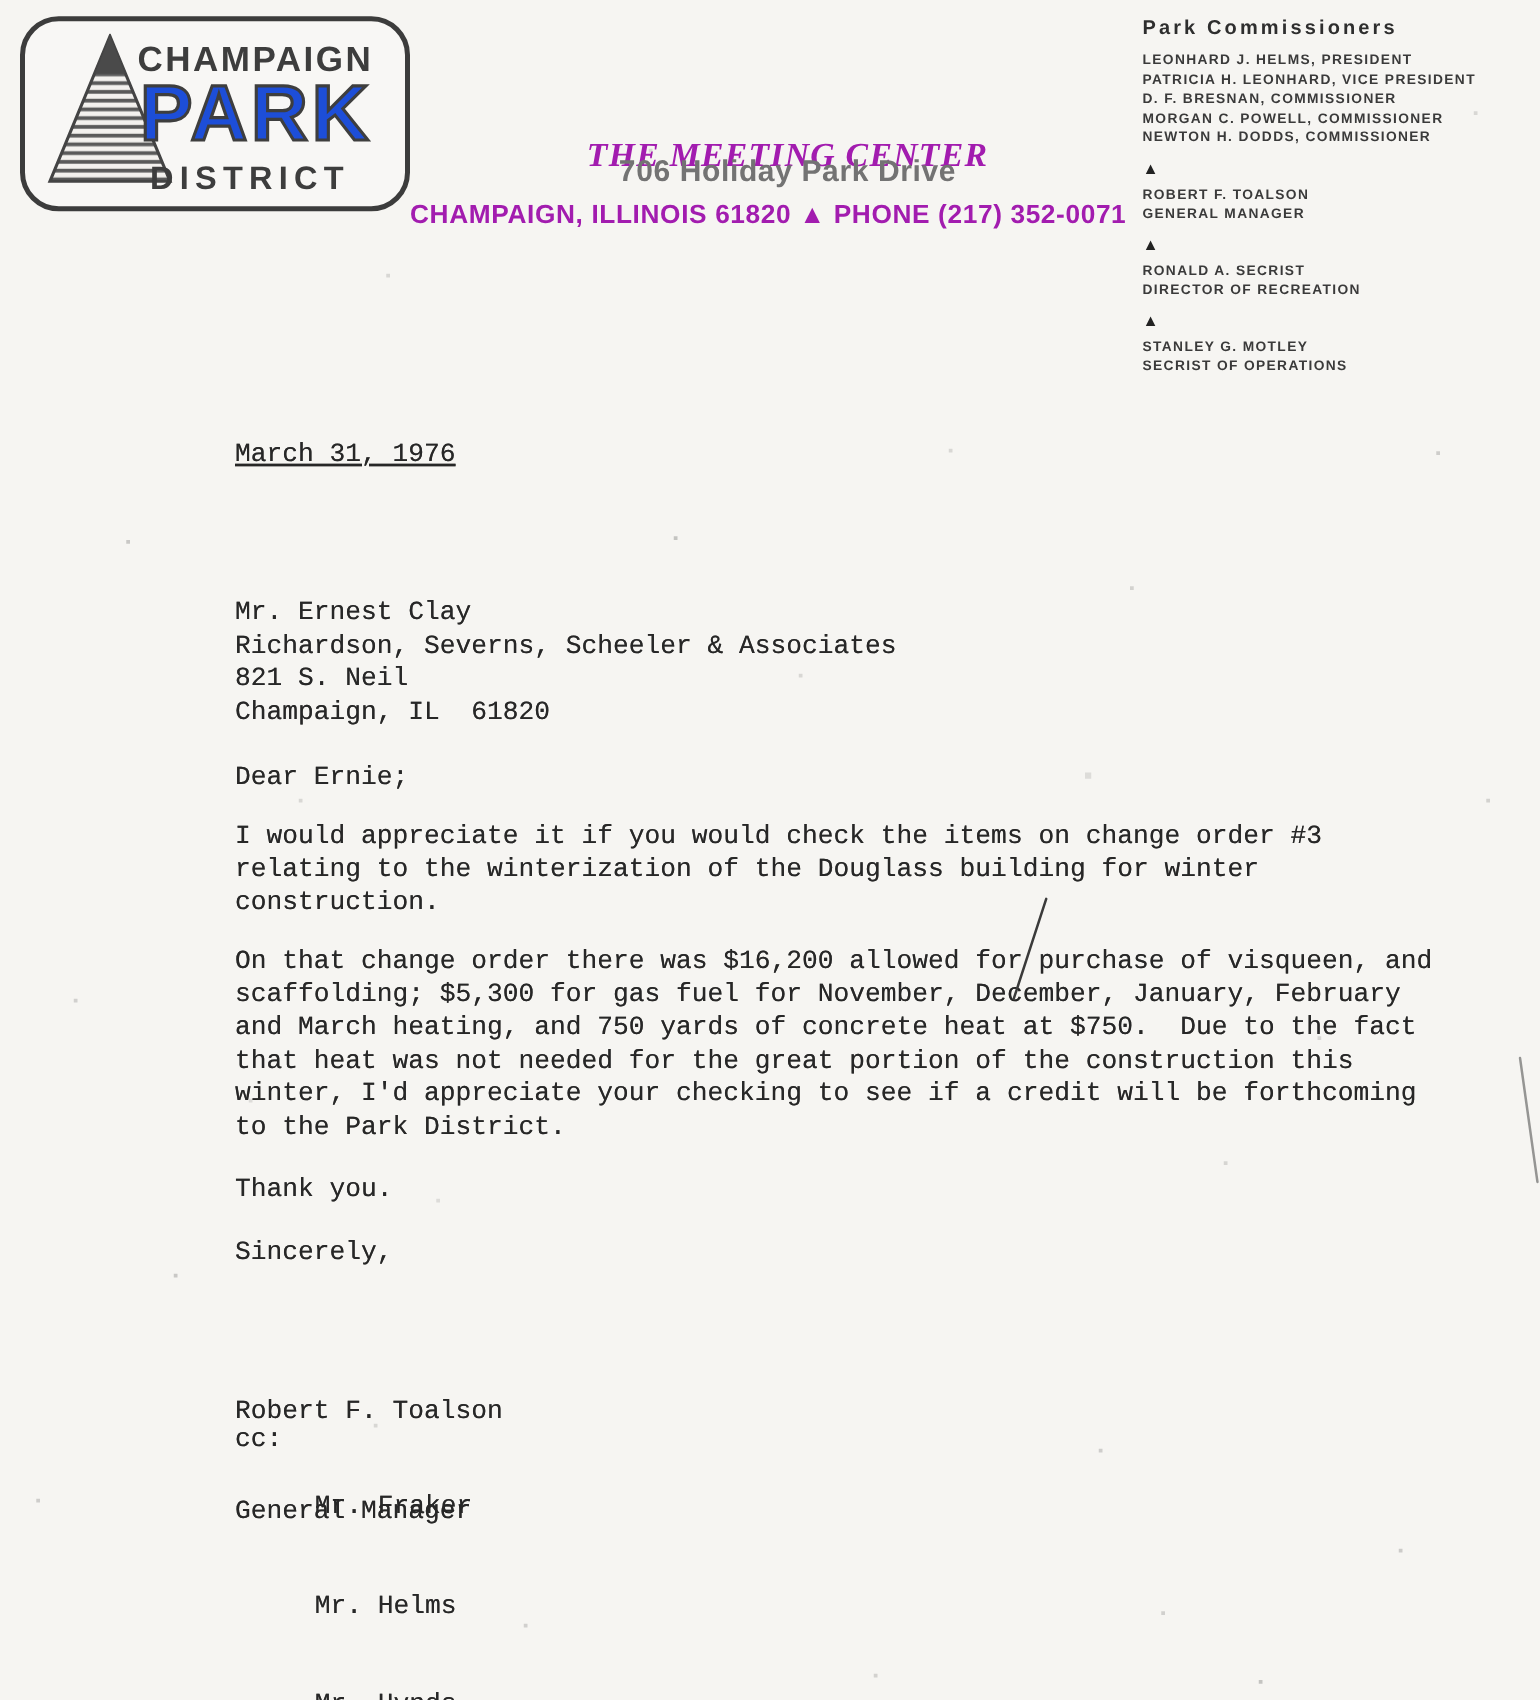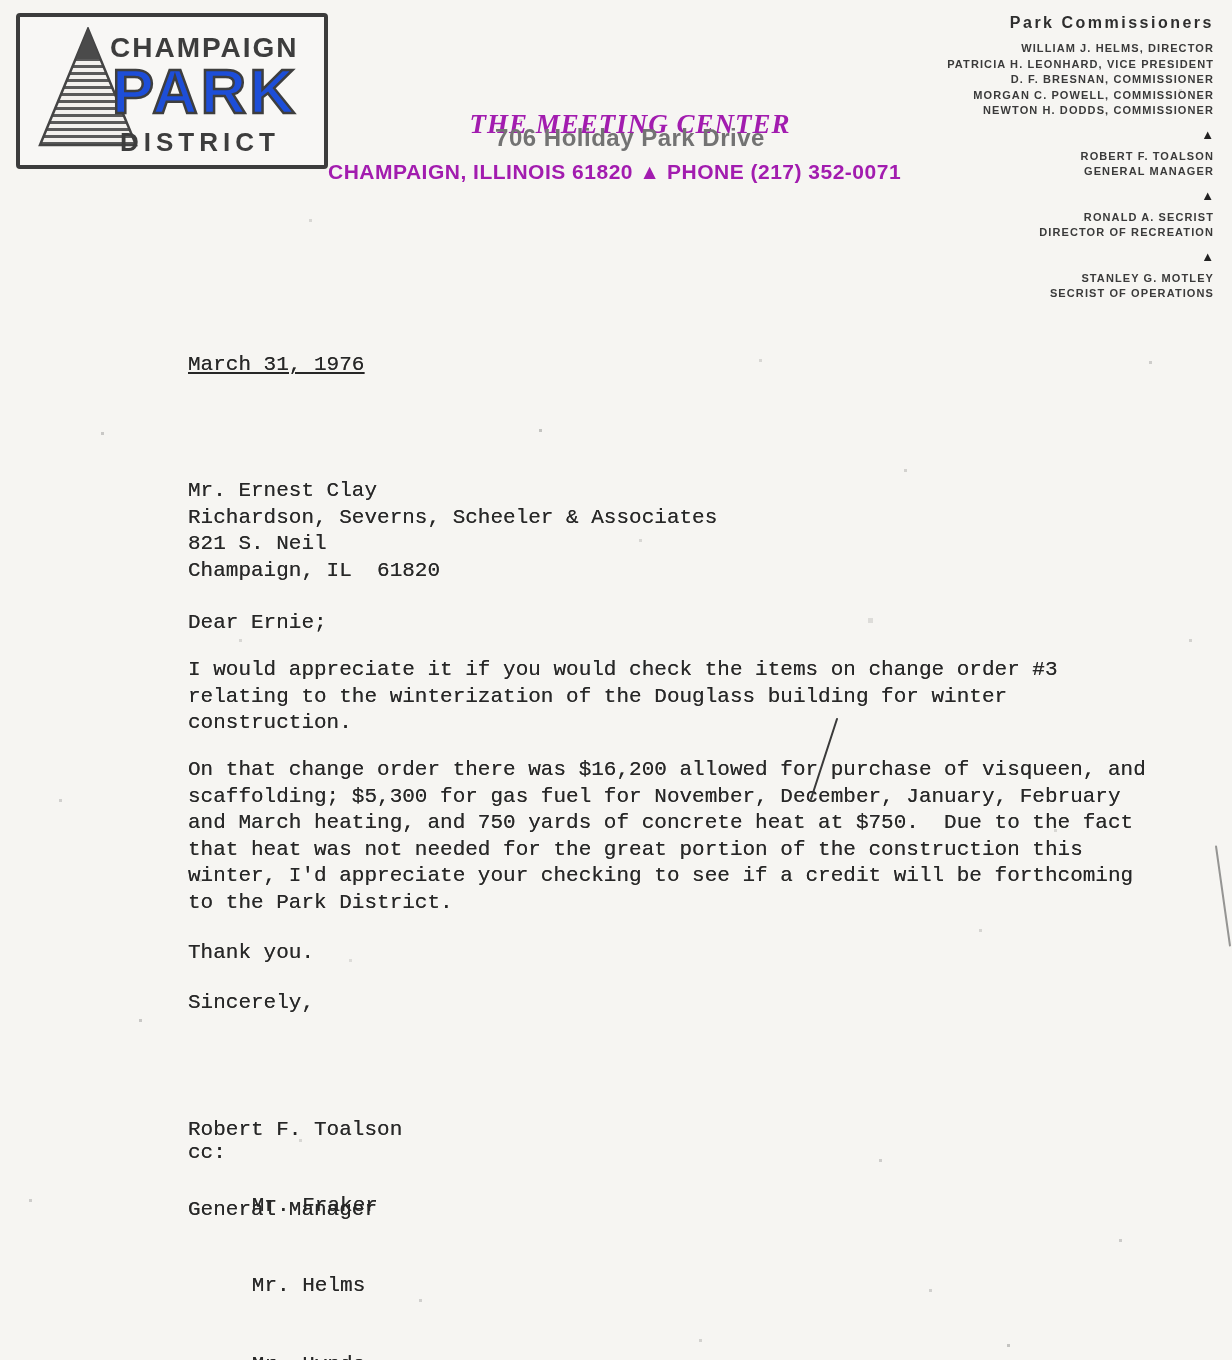--- a/index.html
+++ b/index.html
@@ -22,21 +22,21 @@
       240px 640px 0 1px rgba(0,0,0,.12), 640px 540px 0 1px rgba(0,0,0,.12),
       1190px 640px 0 1px rgba(0,0,0,.14), 30px 1200px 0 1px rgba(0,0,0,.16),
       760px 360px 0 1px rgba(0,0,0,.12), 520px 120px 0 1px rgba(0,0,0,.12),
       870px 620px 0 2px rgba(0,0,0,.10), 1055px 830px 0 1px rgba(0,0,0,.12),
       300px 1140px 0 1px rgba(0,0,0,.12), 200px 880px 0 1px rgba(0,0,0,.1),
       1180px 90px 0 1px rgba(0,0,0,.12), 930px 1290px 0 1px rgba(0,0,0,.15);
   }
   
   .logo-box{
     position:absolute;left:16px;top:13px;width:304px;height:148px;
-    border:4px solid #3c3c3c;border-radius:4px;background:rgba(250,249,247,.6);
+    border:4px solid #3c3c3c;border-radius:31px;background:rgba(250,249,247,.6);
   }
   .logo-tree{position:absolute;left:16px;top:10px;}
   .logo-champaign{
     position:absolute;left:90px;top:15px;
     font-size:28px;font-weight:bold;letter-spacing:2px;color:#3d3d3d;
   }
   .logo-park{
     position:absolute;left:92px;top:38px;
     font-size:63px;font-weight:900;letter-spacing:3px;
     color:#1d4ed8;-webkit-text-stroke:2.5px #3e3e3e;
@@ -54,21 +54,21 @@
   .mc-addr{
     position:absolute;left:380px;top:124px;width:500px;text-align:center;
     font-size:24px;font-weight:bold;color:#737373;letter-spacing:.5px;
   }
   .city-phone{
     position:absolute;left:328px;top:160px;width:600px;text-align:left;
     font-size:21px;font-weight:bold;color:#a21caf;letter-spacing:.5px;
   }
   
   .commissioners{
-    position:absolute;left:914px;top:14px;width:300px;text-align:right;color:#333;
+    position:absolute;left:914px;top:14px;width:300px;text-align:left;color:#333;
   }
   .comm-heading{
     font-size:16px;font-weight:bold;letter-spacing:2.5px;color:#2e2e2e;margin-bottom:9px;
   }
   .comm-name,.staff-name,.staff-title{
     font-size:11px;font-weight:bold;letter-spacing:1.1px;line-height:15.5px;color:#3a3a3a;
     white-space:nowrap;
   }
   .tri{font-size:13px;line-height:13px;color:#222;margin:9px 0 8px 0;}
   .staff-block{margin-top:0;}
@@ -121,21 +121,21 @@
     <div class="logo-district">DISTRICT</div>
   </div>
 
   <div class="mc-title">THE MEETING CENTER</div>
   <div class="mc-addr">706 Holiday Park Drive</div>
   <div class="city-phone">CHAMPAIGN, ILLINOIS 61820 ▲ PHONE (217) 352-0071</div>
 
   <div class="commissioners">
     <div class="comm-heading">Park Commissioners</div>
     <div class="comm-list">
-      <div class="comm-name">WILLIAM J. HELMS, DIRECTOR</div>
+      <div class="comm-name">LEONHARD J. HELMS, PRESIDENT</div>
       <div class="comm-name">PATRICIA H. LEONHARD, VICE PRESIDENT</div>
       <div class="comm-name">D. F. BRESNAN, COMMISSIONER</div>
       <div class="comm-name">MORGAN C. POWELL, COMMISSIONER</div>
       <div class="comm-name">NEWTON H. DODDS, COMMISSIONER</div>
     </div>
 
     <div class="staff-block">
       <div class="tri">▲</div>
       <div class="staff-name">ROBERT F. TOALSON</div>
       <div class="staff-title">GENERAL MANAGER</div>

